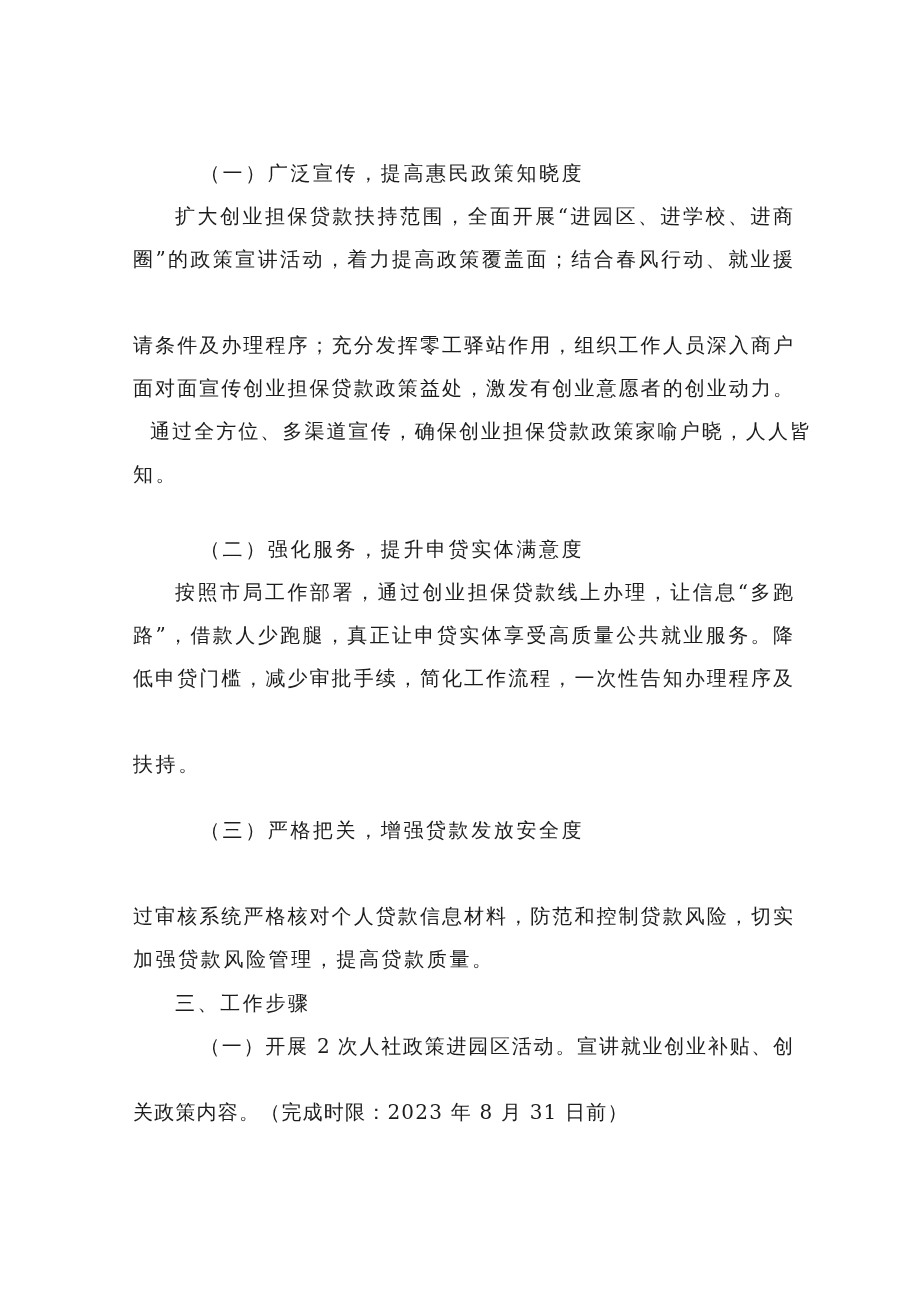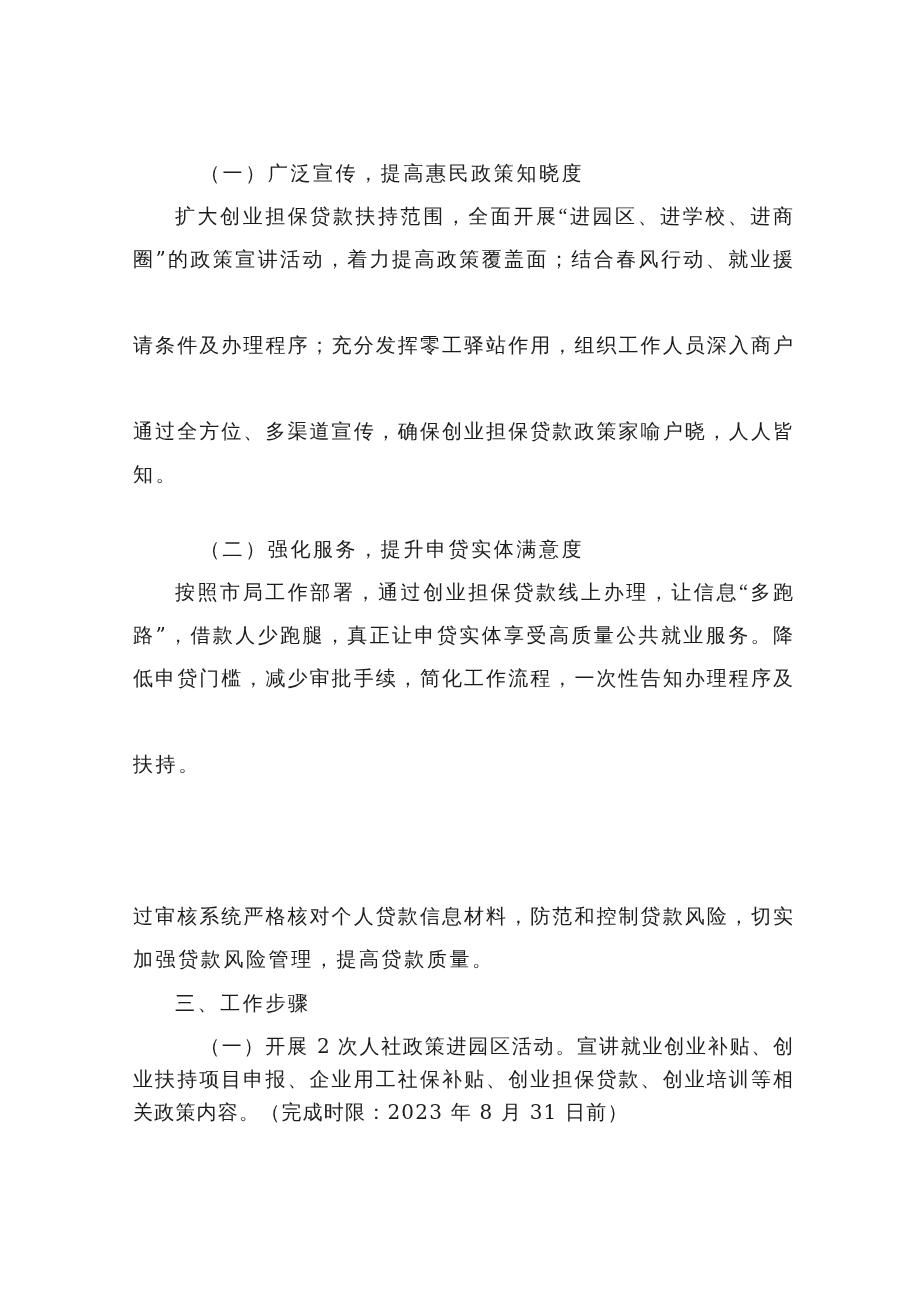--- a/index.html
+++ b/index.html
@@ -8,45 +8,46 @@
       position: absolute; left: 0; top: 0; width: 920px; height: 1301px;
       background: #ffffff; color: #1c1c1c;
       font-family: "DejaVu Serif", "Liberation Serif", serif;
     }
     .line {
       position: absolute; left: 133px; width: 660px;
       font-size: 20px; line-height: 24px; white-space: nowrap;
       letter-spacing: 2.6px;
     }
     .justify { text-align: justify; text-align-last: justify; letter-spacing: 0; }
-    .ind1 { left: 175px; width: 618px; font-family: Liberation Serif, serif; }
+    .ind1 { left: 175px; width: 618px; }
     .ind2 { left: 200px; width: 593px; }
     .last { text-align: left; text-align-last: left; letter-spacing: 2.6px; }
     .tight { letter-spacing: 1.2px; }
   </style>
 </head>
 <body>
 
 <div class="page">
 
   <div class="line ind2" style="top:161px;">（一）广泛宣传，提高惠民政策知晓度</div>
   <div class="line ind1 justify" style="top:204px;">扩大创业担保贷款扶持范围，全面开展“进园区、进学校、进商</div>
   <div class="line justify" style="top:247px;">圈”的政策宣讲活动，着力提高政策覆盖面；结合春风行动、就业援</div>
   <div class="line justify" style="top:333px;">请条件及办理程序；充分发挥零工驿站作用，组织工作人员深入商户</div>
-  <div class="line justify" style="top:419px;">通过全方位、多渠道宣传，确保创业担保贷款政策家喻户晓，人人皆</div>
+  <div class="line justify" style="top:376px;">面对面宣传创业担保贷款政策益处，激发有创业意愿者的创业动力。</div>
+  <div class="line justify" style="top:419px;margin-left:17px;">通过全方位、多渠道宣传，确保创业担保贷款政策家喻户晓，人人皆</div>
   <div class="line last" style="top:462px;">知。</div>
 
   <div class="line ind2" style="top:537px;">（二）强化服务，提升申贷实体满意度</div>
   <div class="line ind1 justify" style="top:580px;">按照市局工作部署，通过创业担保贷款线上办理，让信息“多跑</div>
   <div class="line justify" style="top:623px;">路”，借款人少跑腿，真正让申贷实体享受高质量公共就业服务。降</div>
   <div class="line justify" style="top:666px;">低申贷门槛，减少审批手续，简化工作流程，一次性告知办理程序及</div>
   <div class="line last" style="top:752px;">扶持。</div>
 
+  <div class="line ind2" style="top:818px;">（三）严格把关，增强贷款发放安全度</div>
   <div class="line justify" style="top:904px;">过审核系统严格核对个人贷款信息材料，防范和控制贷款风险，切实</div>
   <div class="line ind1" style="top:991px;">三、工作步骤</div>
 
   <div class="line last" style="top:947px;">加强贷款风险管理，提高贷款质量。</div>
 
   <div class="line ind2 justify" style="top:1034px;">（一）开展 2 次人社政策进园区活动。宣讲就业创业补贴、创</div>
-  <div class="line justify" style="top:1067px;">业扶持项目申报、企业用工社保补贴、创业担保贷款、创业培训等相</div>
   <div class="line last tight" style="top:1100px;">关政策内容。（完成时限：2023 年 8 月 31 日前）</div>
 
 </div>
 
 </body></html>

